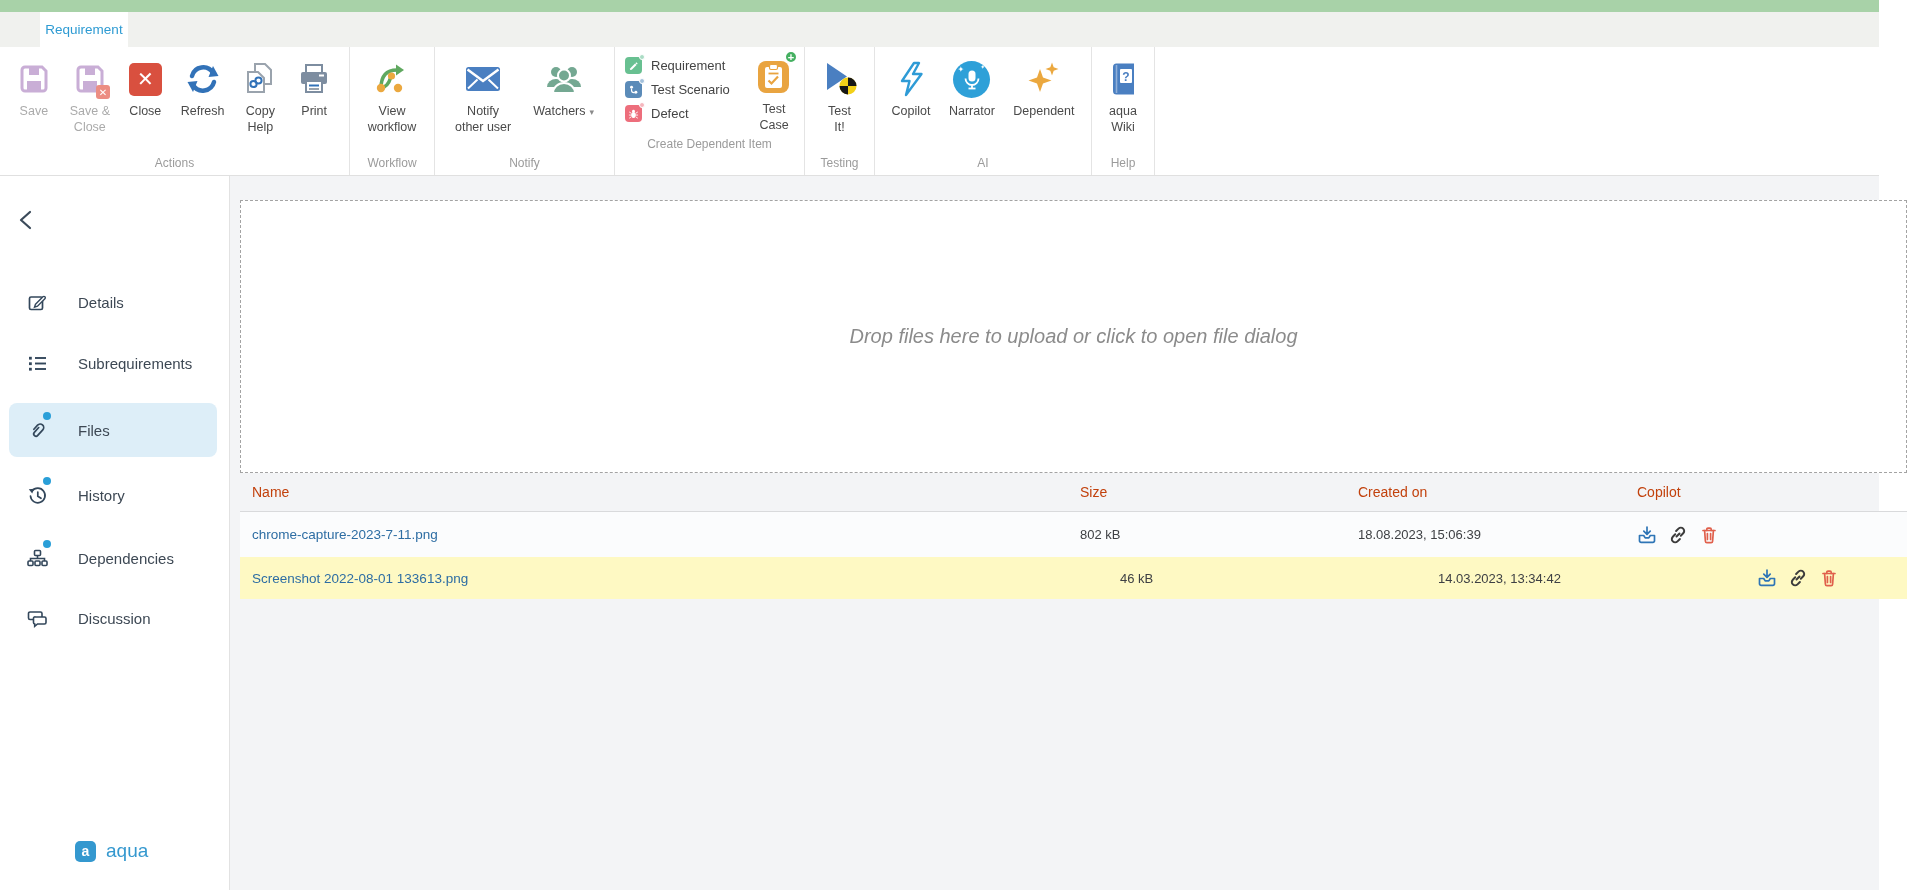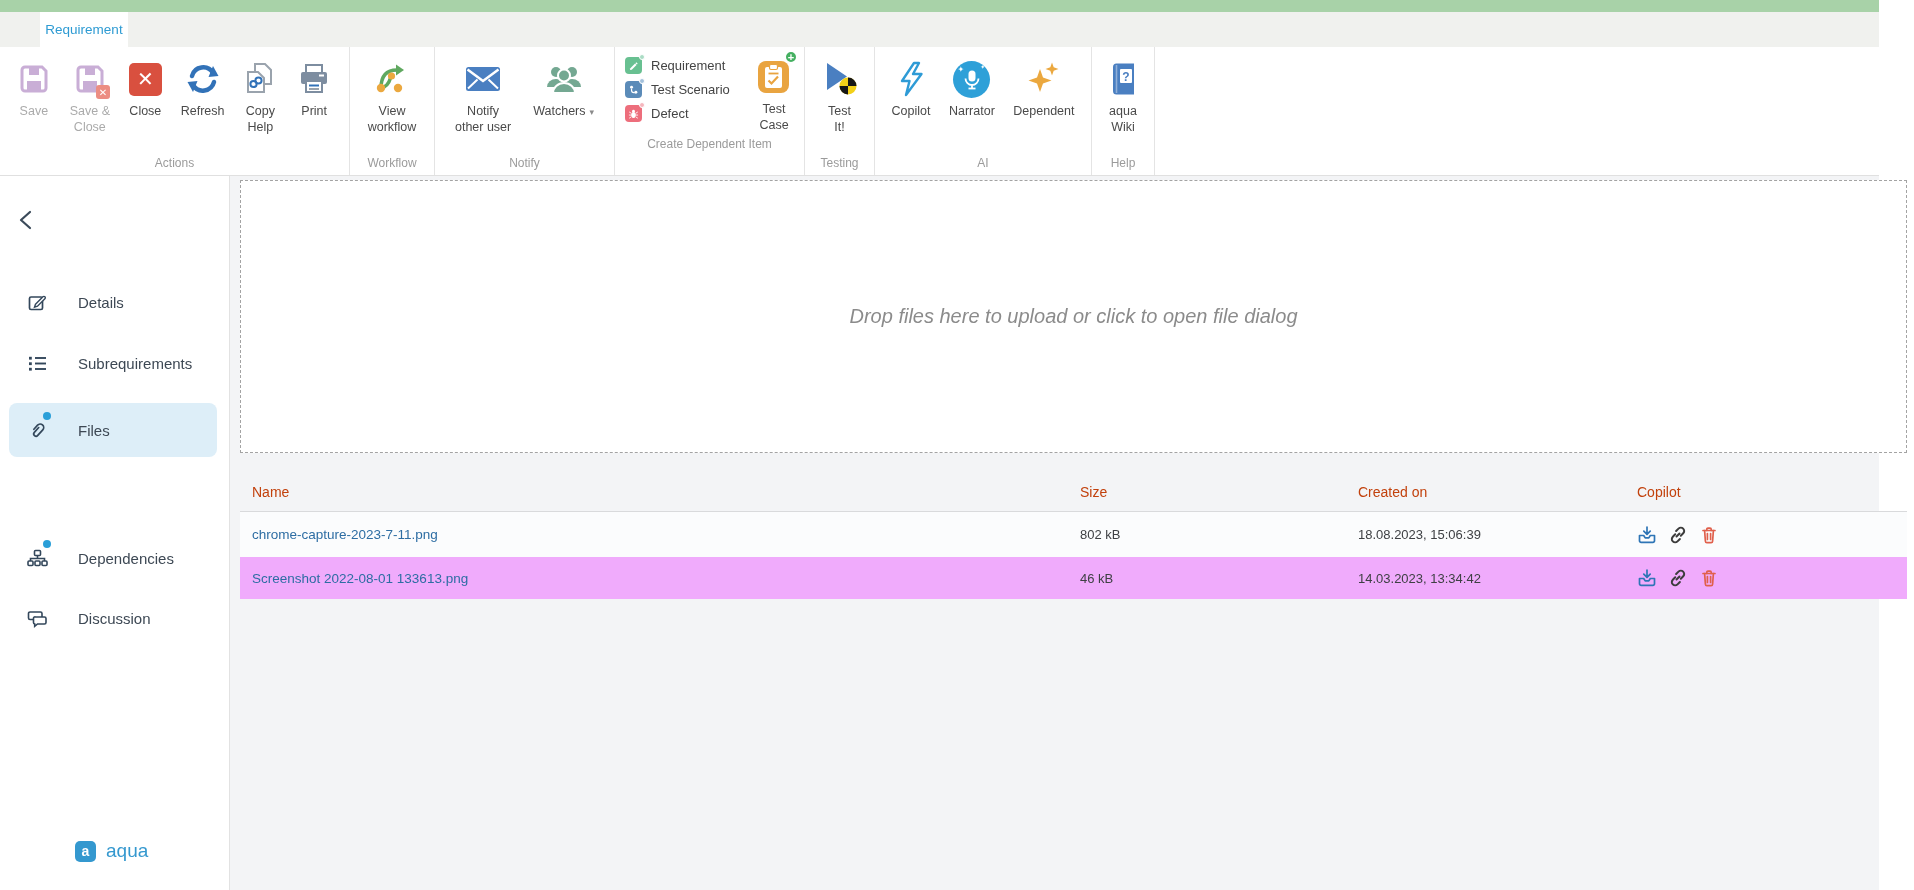--- a/index.html
+++ b/index.html
@@ -60,30 +60,30 @@
   .nav-lbl { margin-left:30px; position:relative; z-index:1; }
   .nav-dot { position:absolute; left:43px; top:9px; width:8px; height:8px; border-radius:50%;
     background:#2a9fd8; z-index:2; }
   .side-logo { position:absolute; left:75px; top:664px; display:flex; align-items:center; gap:10px; }
   .logo-box { width:21px; height:21px; border-radius:5px; background:#3498cf; color:#fff;
     font-weight:bold; font-size:14px; display:flex; align-items:center; justify-content:center; }
   .logo-text { color:#3498cf; font-size:19px; }
 
   
   .content { position:absolute; left:230px; top:176px; right:0; bottom:0; background:#f3f4f6; }
-  .dropzone { position:absolute; left:10px; top:4px; width:1667px; height:273px; background:#fff;
+  .dropzone { position:absolute; left:10px; top:24px; width:1667px; height:273px; background:#fff;
     border:1px dashed #a3a3a3; display:flex; align-items:center; justify-content:center; cursor:pointer; }
   .dropzone-text { font-style:italic; font-size:20px; color:#8b8b8b; }
 
   .ftable { position:absolute; left:10px; top:285px; width:1667px; }
   .frow { display:grid; grid-template-columns:828px 278px 279px 1fr; align-items:center; padding-left:12px; }
   .fhead { height:51px; border-bottom:1px solid #d9dadc; color:#c2410c; font-size:14px;
     padding-top:12px; }
   .fr1 { height:45px; background:#fbfcfd; }
-  .fr2 { height:42px; background:#f0abfc; }
+  .fr2 { height:42px; background:#fef9c3;gap:40px; }
   .fname { color:#2d6da3; font-size:13.5px; cursor:pointer; }
   .fcell { color:#3e4044; font-size:13px; }
   .facts { display:flex; align-items:center; gap:11px; }
   .act-icn { width:20px; height:20px; cursor:pointer; }
 </style>
 </head>
 <body>
 
 <div class="screen">
 
@@ -402,20 +402,32 @@
         <svg width="21" height="21" viewBox="0 0 21 21">
             <g transform="rotate(42 10.5 10.5)">
               <path d="M7 12 V6.5 a3.5 3.5 0 0 1 7 0 V14 a2.3 2.3 0 0 1-4.6 0 V7.5" fill="none" stroke="#33475b" stroke-width="1.7" stroke-linecap="round"></path>
             </g>
           </svg>
       </span>
       <span class="nav-dot"></span>
       <span class="nav-lbl">Files</span>
     </div>
 
+    <div class="nav-item" style="top:292px">
+      <span class="nav-sel"></span>
+      <span class="nav-icn">
+        <svg width="21" height="21" viewBox="0 0 21 21">
+            <path d="M5 6 A7.3 7.3 0 1 1 3.5 11" fill="none" stroke="#33475b" stroke-width="1.7" stroke-linecap="round"></path>
+            <polygon points="1.8,4.2 7.2,3.8 5.2,8.6" fill="#33475b"></polygon>
+            <path d="M10.8 7 v4.3 l3.2 2" fill="none" stroke="#33475b" stroke-width="1.7" stroke-linecap="round"></path>
+          </svg>
+      </span>
+      <span class="nav-dot"></span>
+      <span class="nav-lbl">History</span>
+    </div>
 
     <div class="nav-item" style="top:355px">
       <span class="nav-sel"></span>
       <span class="nav-icn">
         <svg width="21" height="21" viewBox="0 0 21 21">
             <g fill="none" stroke="#33475b" stroke-width="1.6">
               <rect x="7.5" y="2.5" width="6" height="5" rx="1"></rect>
               <path d="M10.5 7.5 v3 M3.5 13 v-2.5 h14 v2.5"></path>
               <rect x="1" y="13" width="5" height="4.5" rx="1"></rect>
               <rect x="8" y="13" width="5" height="4.5" rx="1"></rect>

